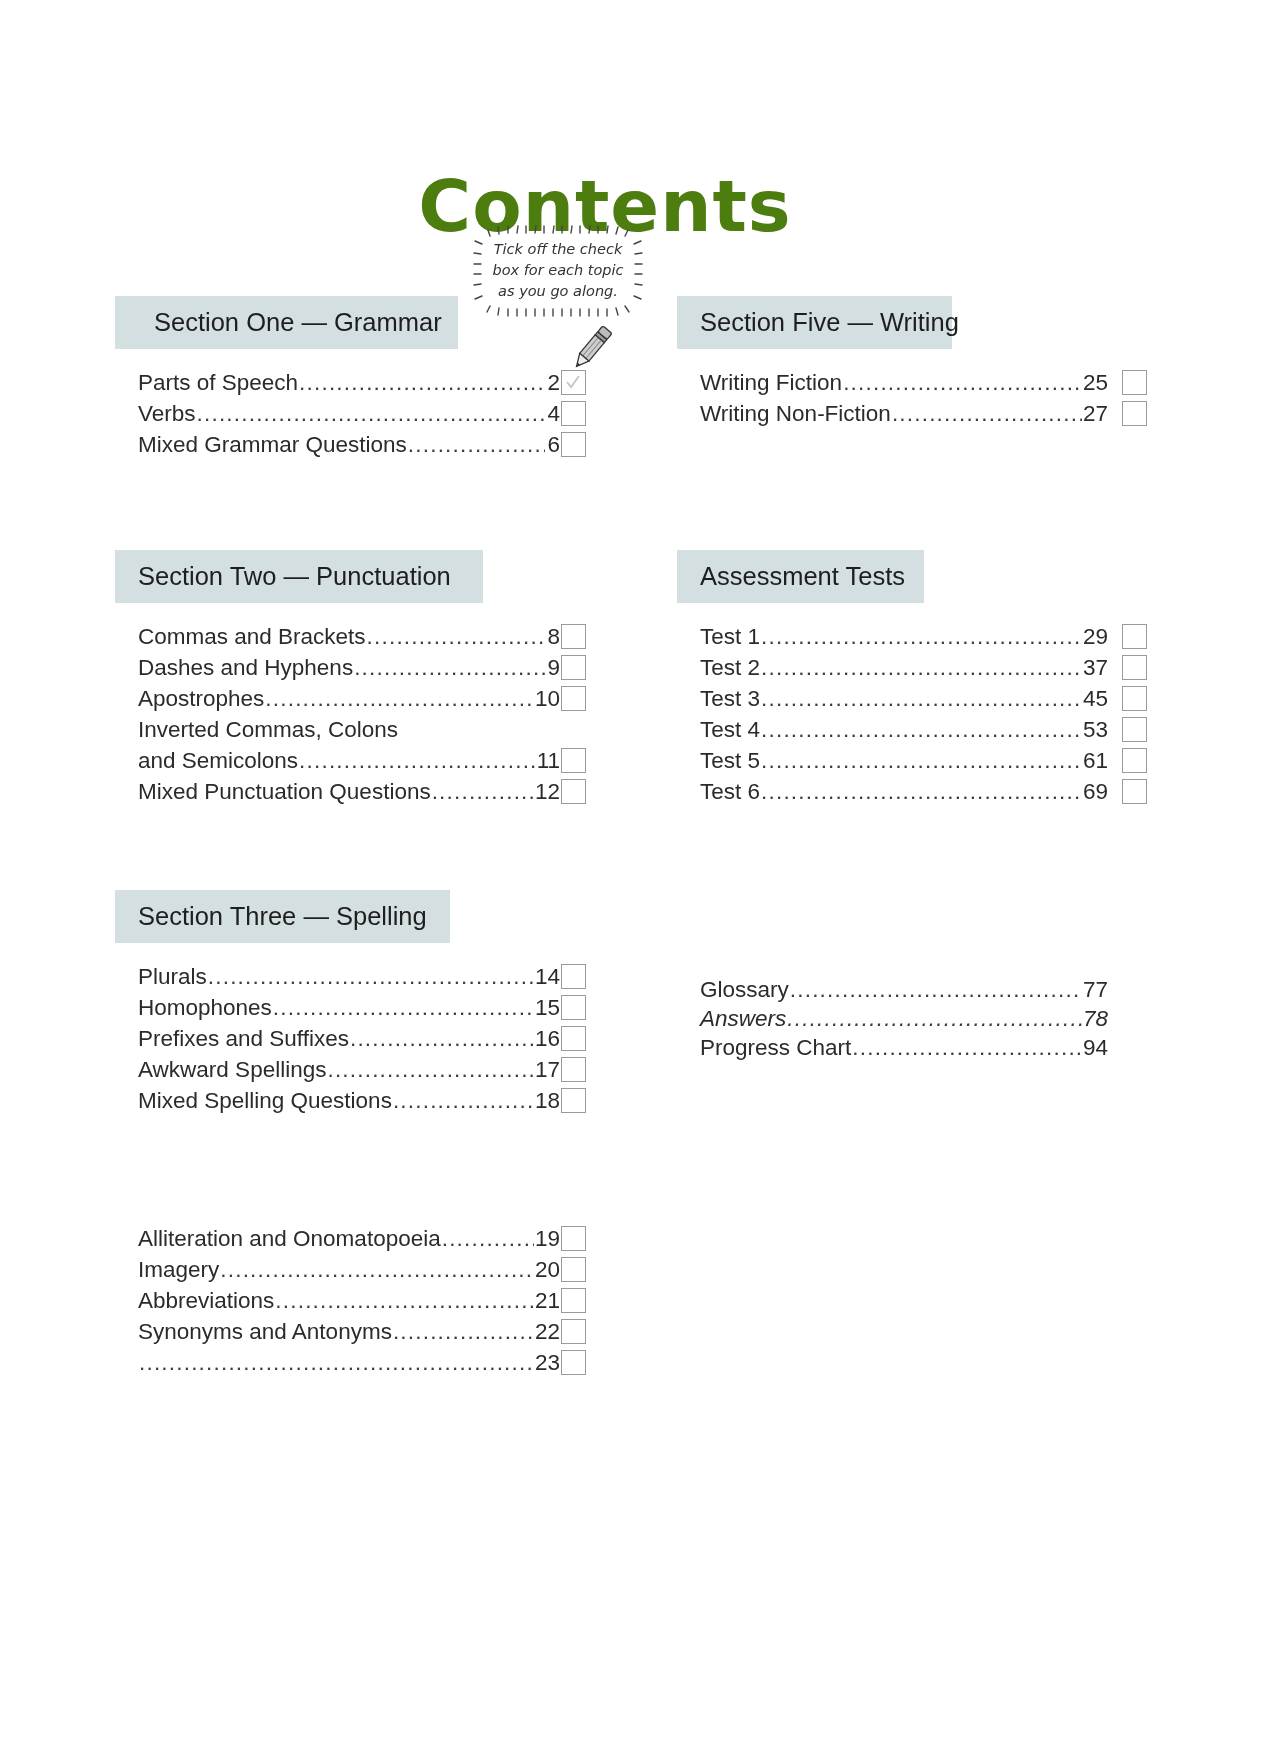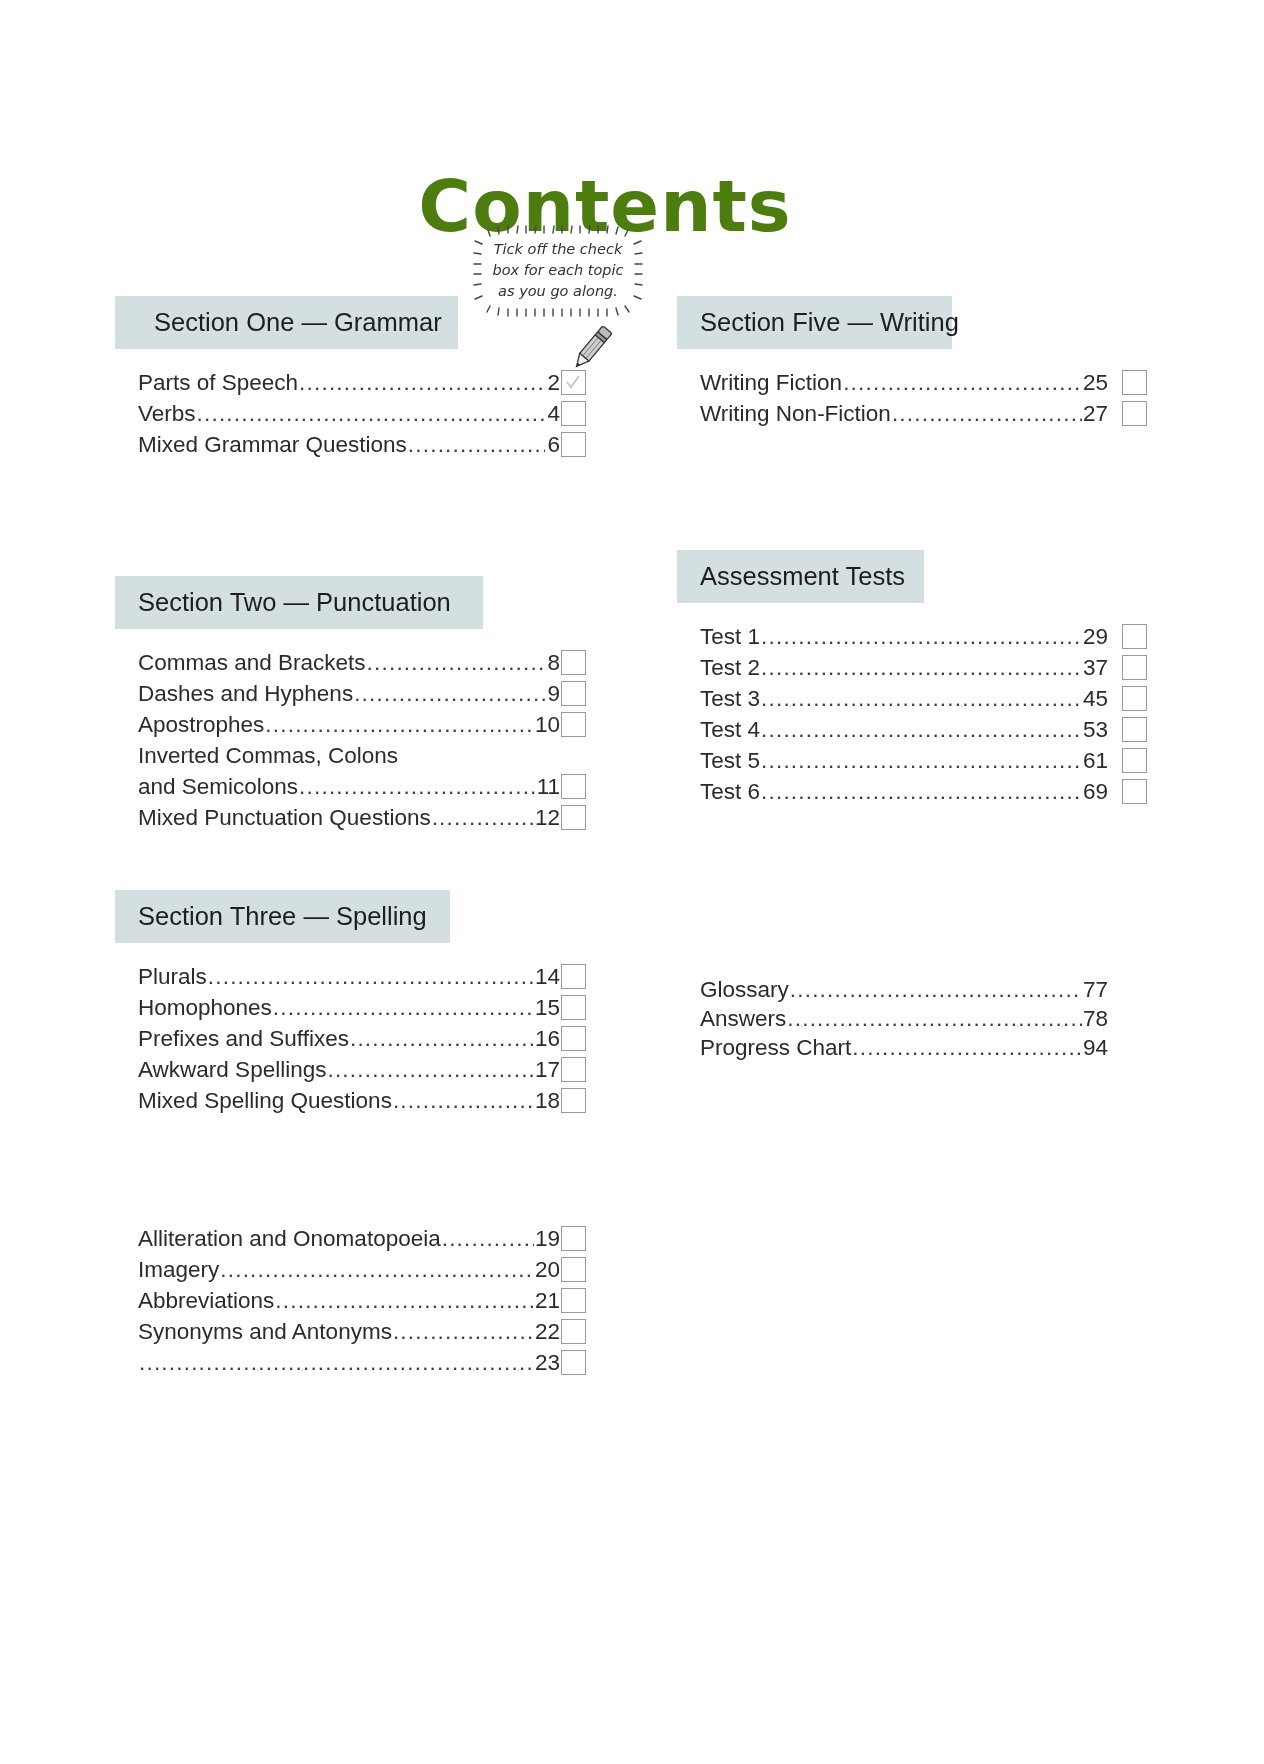--- a/index.html
+++ b/index.html
@@ -163,21 +163,21 @@
           <span class="label">Mixed Grammar Questions</span>
           <span class="dots">................................................................................</span>
           <span class="page">6</span>
         </div>
       <span class="checkbox"></span>
     </div>
   </div>
 </div>
 
 <div class="section left-col" style="top:550px;">
-  <div class="sec-header" style="width:368px;margin-top:26px;">Section Two — Punctuation</div>
+  <div class="sec-header" style="width:368px;">Section Two — Punctuation</div>
   <div class="entries">
     <div class="entry">
       <div class="row">
           <span class="label">Commas and Brackets</span>
           <span class="dots">................................................................................</span>
           <span class="page">8</span>
         </div>
       <span class="checkbox"></span>
     </div>
     <div class="entry">
@@ -384,21 +384,21 @@
 
 <div class="section right-col" style="top:963px;">
   <div class="entries" style="margin-top:12px;">
     <div class="entry" style="height:29px;">
       <div class="row" style="height:29px;">
           <span class="label">Glossary</span>
           <span class="dots">................................................................................</span>
           <span class="page">77</span>
         </div>
     </div>
-    <div class="entry" style="height:29px;">
+    <div class="entry" style="height:29px;font-style:italic;">
       <div class="row" style="height:29px;">
           <span class="label">Answers</span>
           <span class="dots">................................................................................</span>
           <span class="page">78</span>
         </div>
     </div>
     <div class="entry" style="height:29px;">
       <div class="row" style="height:29px;">
           <span class="label">Progress Chart</span>
           <span class="dots">................................................................................</span>

